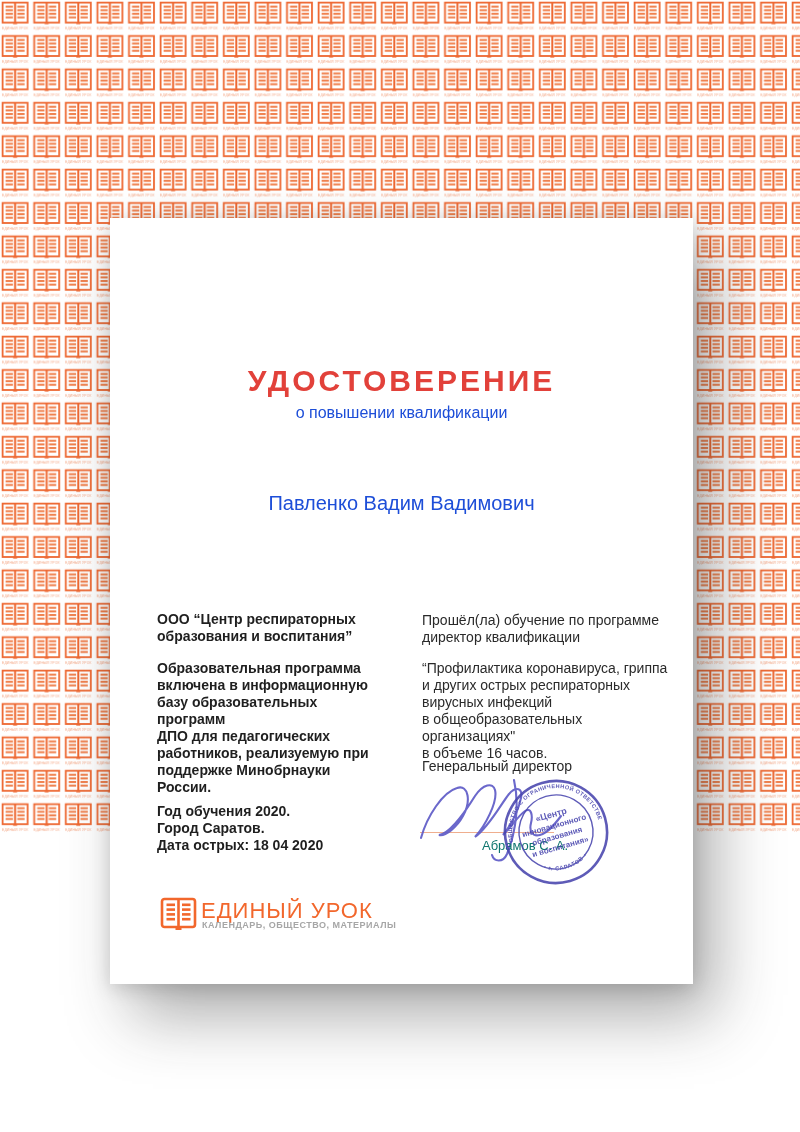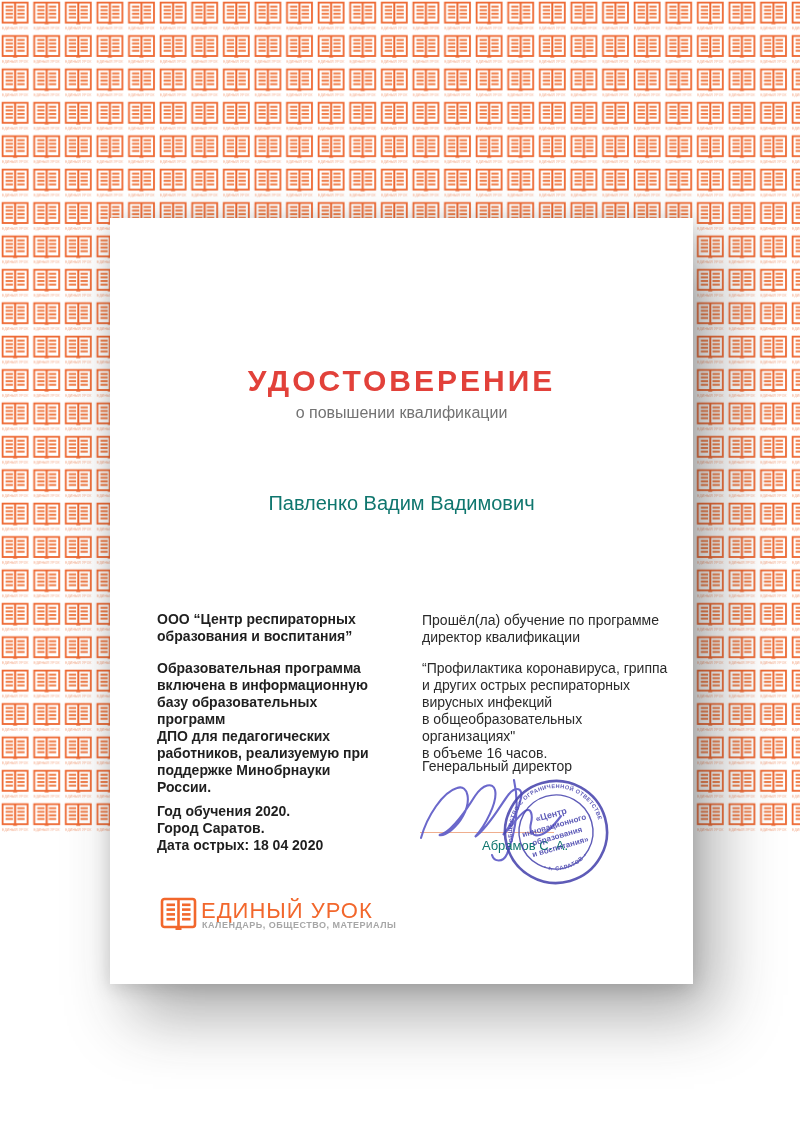--- a/index.html
+++ b/index.html
@@ -9,23 +9,23 @@
 
   .bg-pattern { position:absolute; left:0; top:0; }
 
   .card { position:absolute; left:110px; top:218px; width:583px; height:766px;
           background:#ffffff;
           box-shadow: 0 4px 18px rgba(0,0,0,.16), 22px 32px 60px rgba(40,40,40,.38); }
 
   .title { position:absolute; top:146px; left:0; width:100%; text-align:center;
            font-size:30px; font-weight:bold; letter-spacing:3px; color:#e2413a; }
   .subtitle { position:absolute; top:186px; left:0; width:100%; text-align:center;
-              font-size:16px; color:#737373; }
+              font-size:16px; color:#1d4ed8; }
   .recipient { position:absolute; top:274px; left:0; width:100%; text-align:center;
-               font-size:20px; color:#0f766e; }
+               font-size:20px; color:#1d4ed8; }
 
   .col { position:absolute; font-size:14px; line-height:17px; color:#1f1f1f; }
   .col p { white-space:pre-line; }
   .left-col  { left:47px;  width:222px; font-weight:bold; }
   .right-col { left:312px; width:246px; font-weight:normal; color:#2a2a2a; }
   .abs { position:absolute; left:0; right:0; }
   .date-value { font-weight:bold; }
 
   .sig-underline { position:absolute; left:310px; top:614px; width:134px; height:1px;
                    background:#efae8e; }

